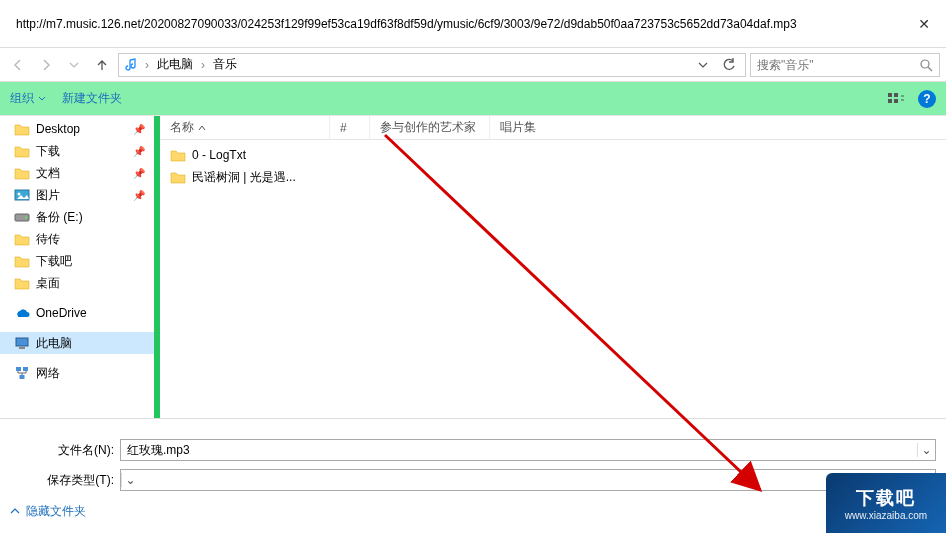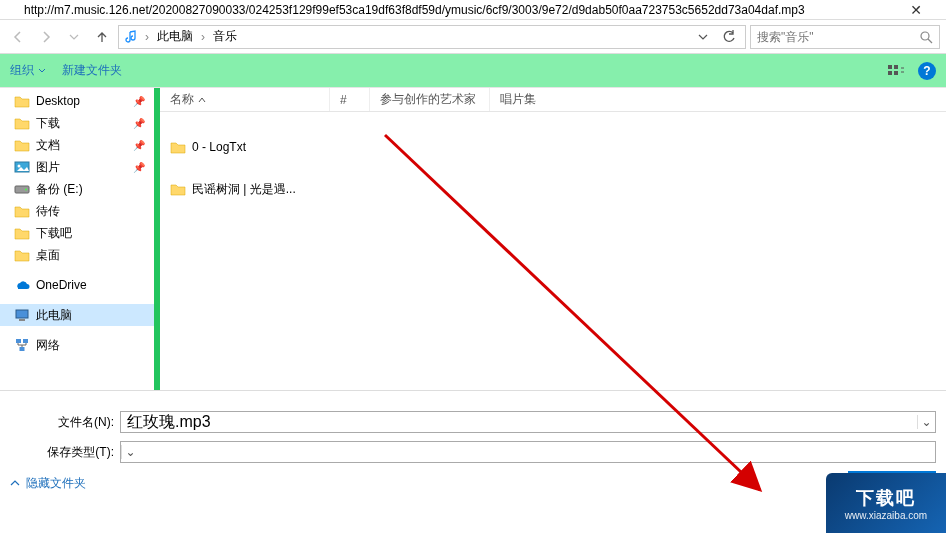--- a/index.html
+++ b/index.html
@@ -1,17 +1,17 @@
 <!DOCTYPE html>
 <html><head>
 <meta charset="utf-8">
 <style>
 *{box-sizing:border-box;margin:0;padding:0;font-family:"Microsoft YaHei","Segoe UI",sans-serif;font-size:12px;}
 body{background:#fff;width:946px;height:533px;overflow:hidden;position:relative;}
-.titlebar{display:flex;align-items:center;height:20px;border-bottom:1px solid #ddd;padding:0 24px;}
+.titlebar{display:flex;align-items:center;height:48px;border-bottom:1px solid #ddd;padding:0 16px;}
 .titlebar .title{flex:1;color:#000;white-space:nowrap;overflow:hidden;text-overflow:ellipsis;}
 .titlebar .close{width:40px;text-align:right;color:#333;font-size:14px;cursor:pointer;}
 .navbar{display:flex;align-items:center;height:34px;padding:0 6px;gap:4px;border-bottom:1px solid #ddd;}
 .nav-btn{width:24px;height:24px;display:flex;align-items:center;justify-content:center;color:#555;cursor:pointer;border-radius:2px;}
 .nav-btn.disabled{color:#bbb;cursor:default;}
 .addr{flex:1;display:flex;align-items:center;height:24px;border:1px solid #ccc;background:#fff;padding:0 4px;gap:4px;}
 .addr .crumb{display:flex;align-items:center;gap:2px;cursor:pointer;padding:0 2px;}
 .addr .sep{color:#888;padding:0 2px;}
 .addr-actions{display:flex;align-items:center;gap:2px;margin-left:auto;}
 .searchbox{width:190px;height:24px;border:1px solid #ccc;display:flex;align-items:center;padding:0 6px;color:#888;}
@@ -23,27 +23,27 @@
 .content{display:flex;height:302px;}
 .tree{width:160px;border-right:6px solid #22c55e;overflow:auto;padding-top:2px;}
 .tree-item{display:flex;align-items:center;height:22px;padding-left:14px;gap:6px;cursor:pointer;}
 .tree-item.selected{background:#cce8ff;}
 .tree-item .pin{margin-left:auto;margin-right:8px;color:#888;font-size:10px;}
 .ic{width:16px;height:16px;display:inline-flex;align-items:center;justify-content:center;}
 .list{flex:1;display:flex;flex-direction:column;}
 .list-header{display:flex;height:24px;border-bottom:1px solid #e5e5e5;align-items:center;}
 .list-header .col{padding:0 10px;color:#555;border-right:1px solid #eee;height:100%;display:flex;align-items:center;gap:4px;cursor:pointer;}
 .list-body{flex:1;overflow:auto;padding-top:4px;}
-.list-row{display:flex;align-items:center;height:22px;padding-left:10px;gap:6px;cursor:pointer;margin-top:20px;}
+.list-row{display:flex;align-items:center;height:22px;padding-left:10px;gap:6px;cursor:pointer;}
 .footer{border-top:1px solid #ddd;padding:20px 10px 8px 10px;background:#fff;position:relative;}
 .field-row{display:flex;align-items:center;margin-bottom:8px;}
 .field-row label{width:110px;text-align:right;padding-right:6px;}
 .field-row .wrap{flex:1;display:flex;}
 .combo{flex:1;height:22px;border:1px solid #aaa;display:flex;align-items:center;background:#fff;}
-.combo input{border:none;outline:none;flex:1;padding:0 6px;font-size:16px;}
+.combo input{border:none;outline:none;flex:1;padding:0 6px;font-size:12px;}
 .combo .dd{width:18px;text-align:center;border-left:1px solid #ddd;color:#555;cursor:pointer;}
 .bottom-row{display:flex;align-items:center;}
 .hide-folders{display:flex;align-items:center;gap:6px;color:#1e6fbb;cursor:pointer;}
 .save-btn{margin-left:auto;width:88px;height:24px;border:2px solid #0078d7;background:#fff;cursor:pointer;display:flex;align-items:center;justify-content:center;}
 .arrow{position:absolute;pointer-events:none;}
 .watermark{position:absolute;right:0;bottom:0;width:120px;height:60px;background:linear-gradient(135deg,#0a3a70,#1564b3);color:#fff;display:flex;flex-direction:column;align-items:center;justify-content:center;border-top-left-radius:6px;}
 .watermark .big{font-size:18px;font-weight:bold;letter-spacing:2px;}
 .watermark .small{font-size:10px;opacity:.9;}
 svg{display:block;}
 </style>

